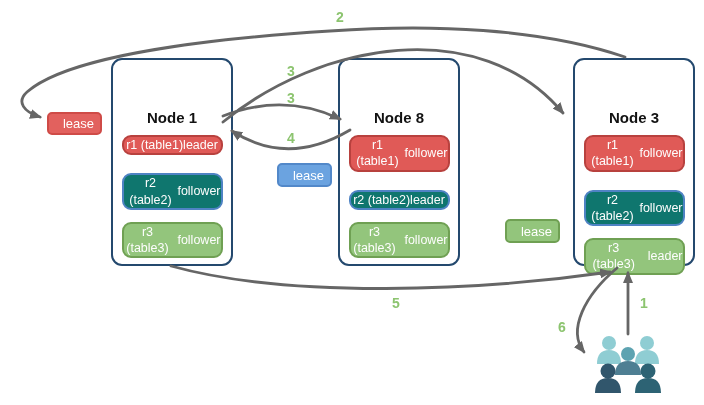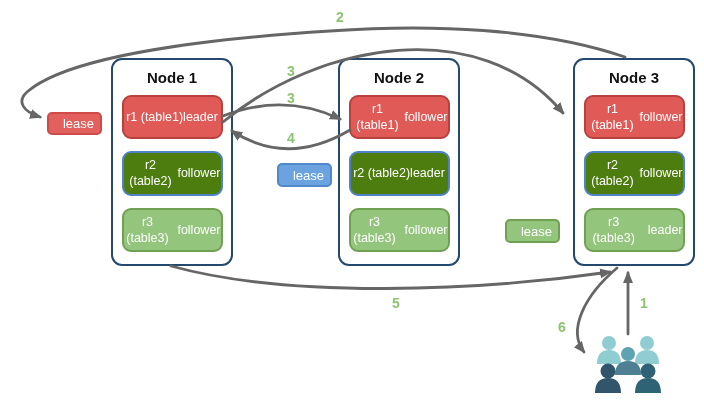--- a/index.html
+++ b/index.html
@@ -5,28 +5,28 @@
   html,body{margin:0;padding:0;background:#fff;}
   .canvas{
     position:relative;width:704px;height:405px;background:#ffffff;overflow:hidden;
     font-family:"Liberation Sans","DejaVu Sans",sans-serif;
   }
   .node{
     position:absolute;top:58px;width:122px;height:208px;background:#ffffff;
     border:2px solid #24496e;border-radius:11px;box-sizing:border-box;
     display:flex;flex-direction:column;align-items:center;padding-top:9px;z-index:1;
   }
-  .node-title{font-size:15px;font-weight:bold;color:#121212;margin-bottom:9px;}
+  .node-title{font-size:15px;font-weight:bold;color:#121212;margin-bottom:9px;margin-top:40px;}
   .replica{
     width:101px;height:45px;border-radius:9px;border:2px solid;box-sizing:border-box;
     display:flex;flex-direction:row;align-items:center;justify-content:center;
     color:#fdfdfd;font-size:12.5px;line-height:1.3;margin-bottom:12px;text-align:center;
   }
   .replica.red{background:#e05a57;border-color:#b8413e;}
-  .replica.blue{background:#4d7c0f;border-color:#4f83c4;}
+  .replica.blue{background:#0f766e;border-color:#4f83c4;margin-top:6px;}
   .replica.green{background:#93c57c;border-color:#6fa053;gap:6px;}
   .lease{
     position:absolute;border-radius:5px;color:#fff;font-size:13px;z-index:1;
     display:flex;align-items:center;justify-content:center;border:2px solid;box-sizing:border-box;padding-left:8px;
   }
   .lease-red{left:47px;top:112px;width:55px;height:23px;background:#e2615e;border-color:#cf4b47;}
   .lease-blue{left:277px;top:163px;width:55px;height:24px;background:#6ba3e0;border-color:#5288c9;}
   .lease-green{left:505px;top:219px;width:55px;height:24px;background:#93c57c;border-color:#6fa053;}
   .step{
     position:absolute;width:14px;text-align:center;font-size:14px;font-weight:bold;
@@ -49,21 +49,21 @@
       <span>r2 (table2)</span>
       <span>follower</span>
     </div>
     <div class="replica green">
       <span>r3 (table3)</span>
       <span>follower</span>
     </div>
   </div>
 
   <div class="node" style="left:338px">
-    <div class="node-title">Node 2</div>
+    <div class="node-title">Node 8</div>
     <div class="replica red">
       <span>r1 (table1)</span>
       <span>follower</span>
     </div>
     <div class="replica blue">
       <span>r2 (table2)</span>
       <span>leader</span>
     </div>
     <div class="replica green">
       <span>r3 (table3)</span>

